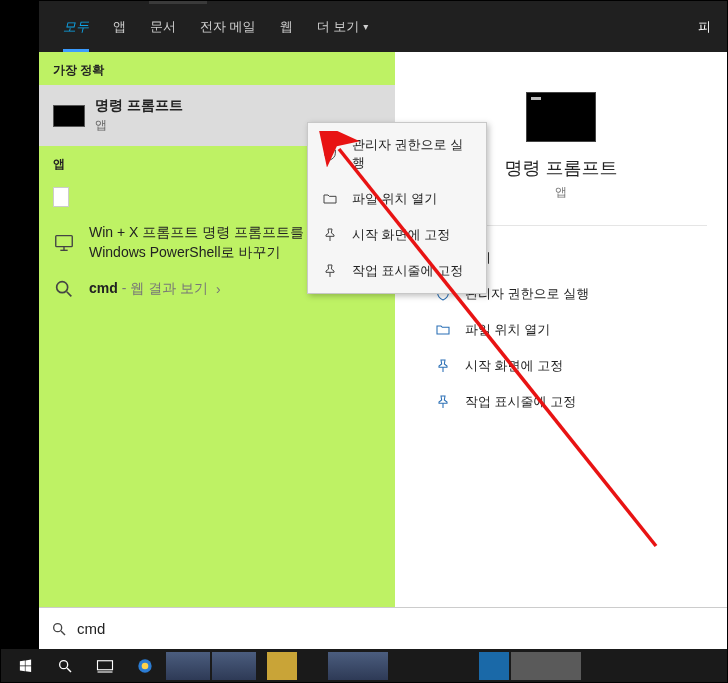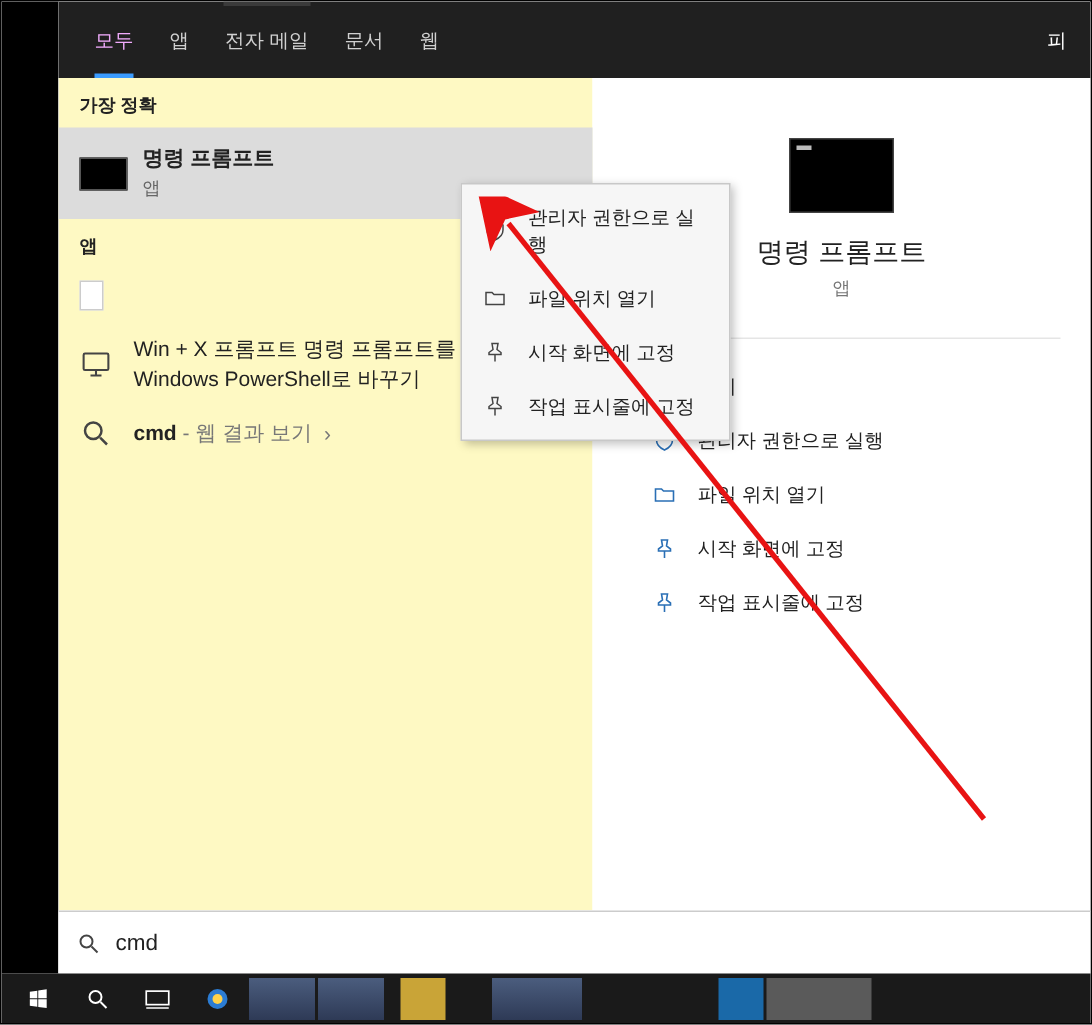--- a/index.html
+++ b/index.html
@@ -44,22 +44,23 @@
       padding: 0 12px;
       height: 51px;
       display: flex;
       align-items: center;
       color: #d0d0d0;
       font-size: 13px;
       cursor: pointer;
       position: relative;
     }
     .tab.active {
-      color: #f0abfc;
+      color: #0ea5e9;
       font-weight: 500;
+      font-style: italic;
     }
     .tab.active::after {
       content: '';
       position: absolute;
       bottom: 0;
       left: 12px;
       right: 12px;
       height: 3px;
       background: #3b9cff;
     }
@@ -72,21 +73,21 @@
       color: #fff;
       padding-right: 4px;
     }
     .content {
       flex: 1;
       display: flex;
       overflow: hidden;
     }
     .left-col {
       width: 356px;
-      background: #fef9c3;
+      background: #bef264;
       display: flex;
       flex-direction: column;
     }
     .section-label {
       padding: 10px 14px 6px;
       font-size: 12px;
       color: #222;
       font-weight: 600;
     }
     .result-item {
@@ -253,23 +254,27 @@
 </head>
 <body>
 
 <div class="left-strip"></div>
 
 <div class="window">
   <div class="header-bar">
     <div class="header-accent"></div>
     <div class="tab active">모두</div>
     <div class="tab">앱</div>
+    <div class="tab">문서</div>
     <div class="tab">전자 메일</div>
-    <div class="tab">문서</div>
     <div class="tab">웹</div>
+    <div class="tab">
+      <span>더 보기</span>
+      <span class="more-caret">▾</span>
+    </div>
     <div class="right-label">피</div>
   </div>
 
   <div class="content">
     <div class="left-col">
       <div class="section-label">가장 정확</div>
       <div class="result-item best">
         <div class="cmd-thumb"></div>
         <div class="result-text best">
           <div class="result-title">명령 프롬프트</div>

